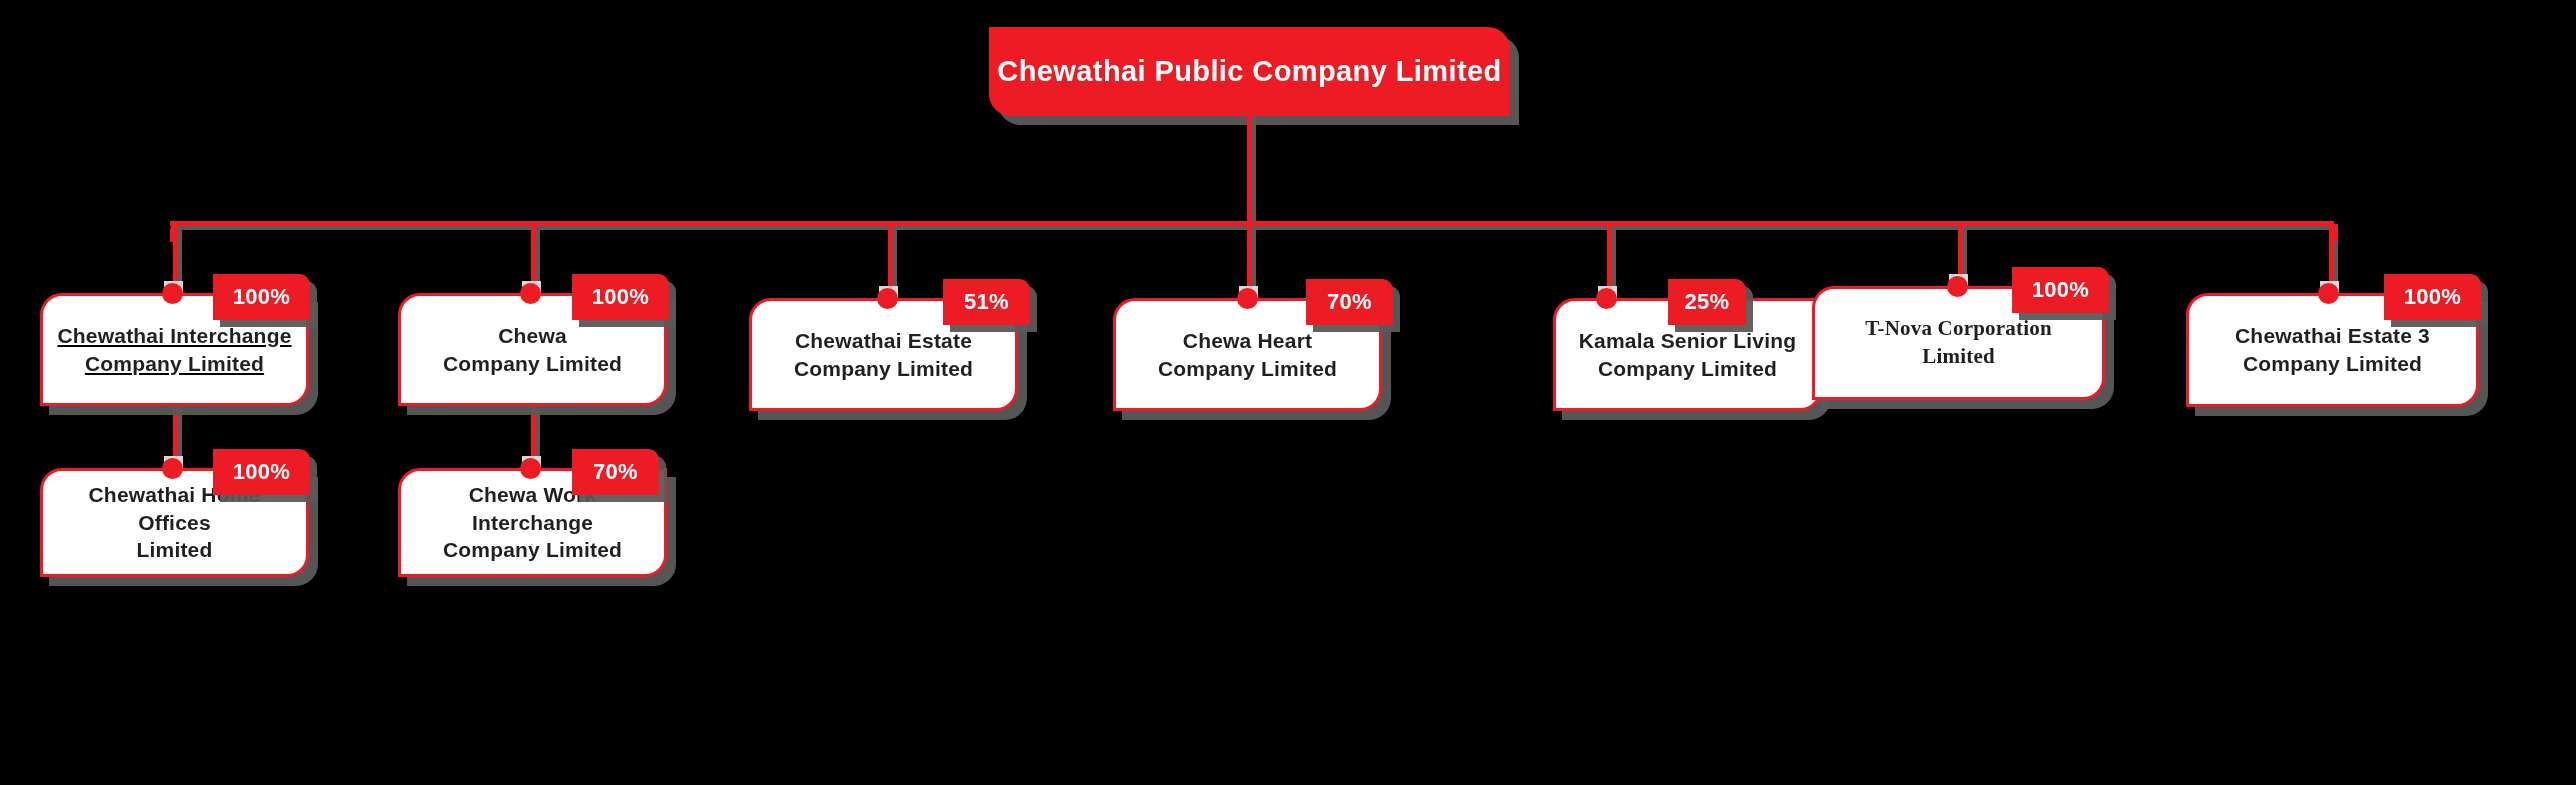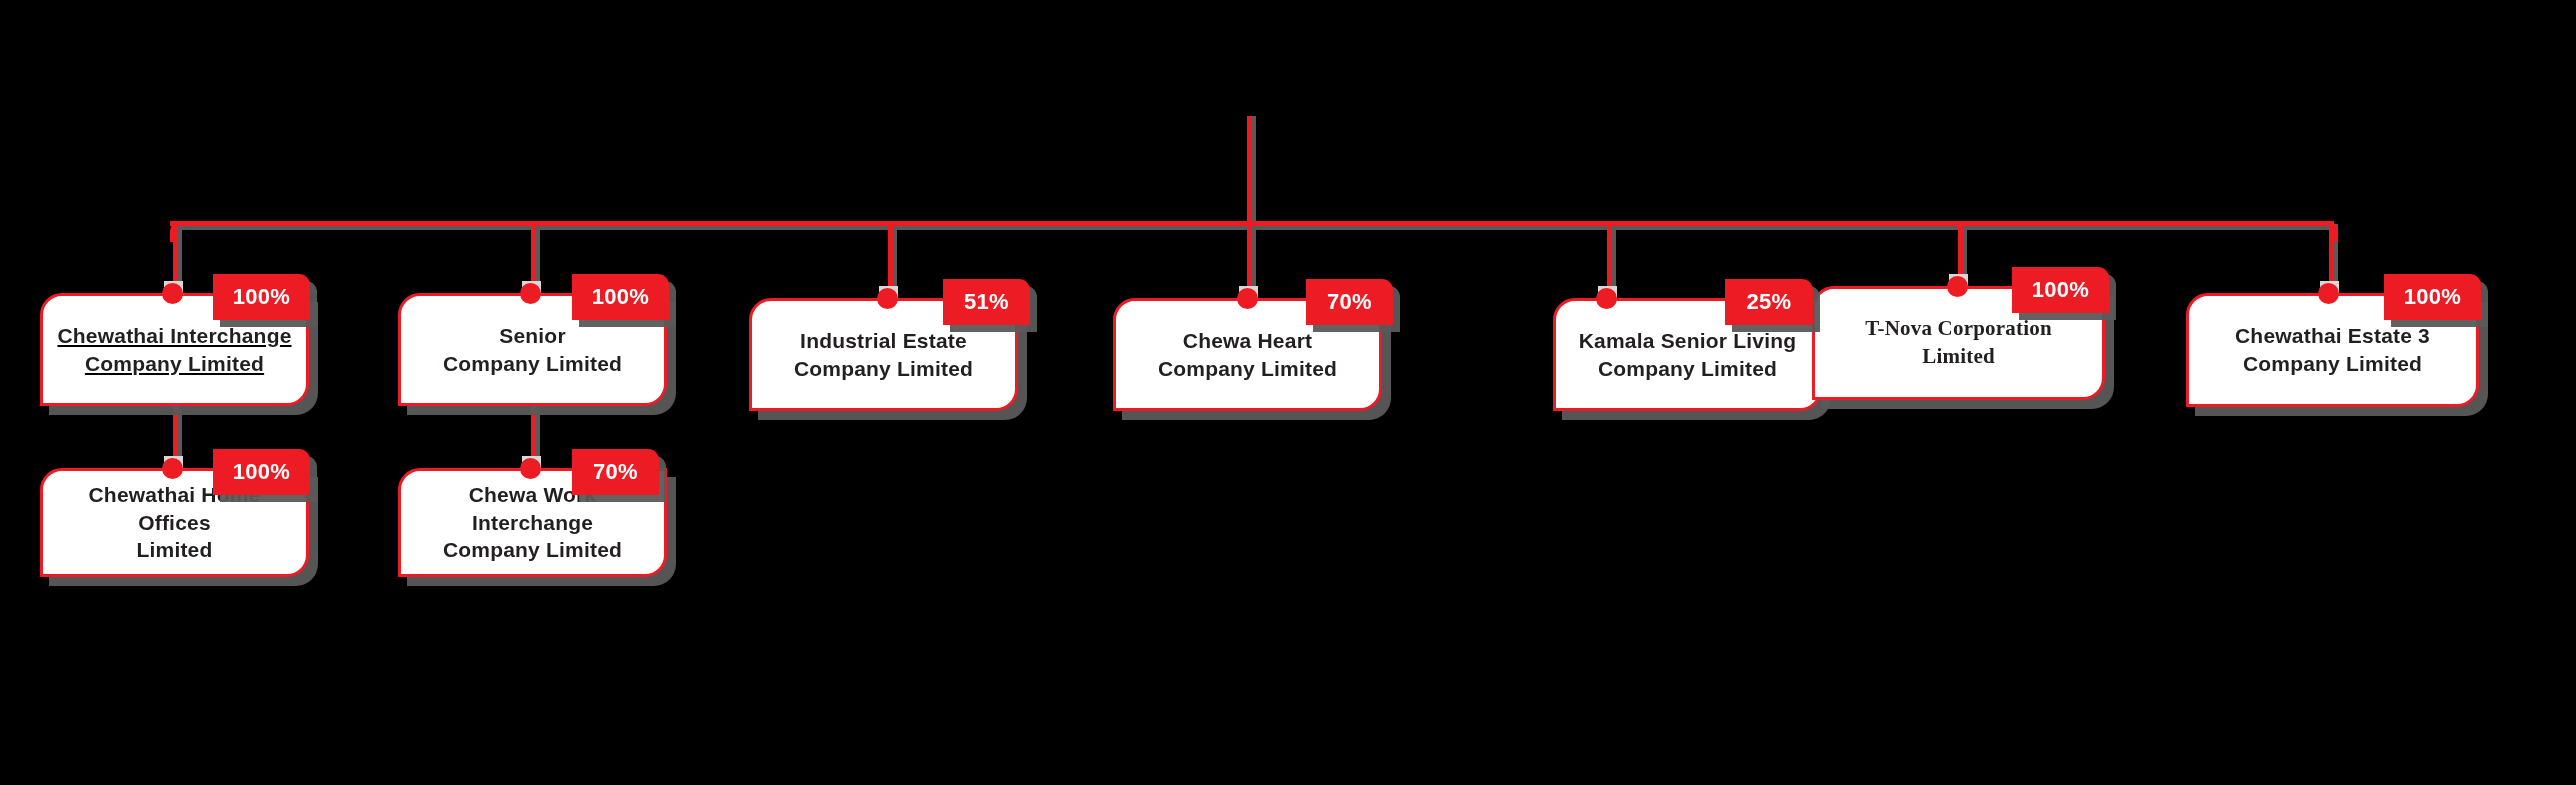--- a/index.html
+++ b/index.html
@@ -104,20 +104,23 @@
     width:19px;height:13px;
     background:#d8d8d8;
     z-index:4;
   }
 </style>
 </head>
 <body>
 
 <div id="chart">
 
+  <div class="root-box" style="left:989px;top:27px;width:521px;height:89px;">
+    <span>Chewathai Public Company Limited</span>
+  </div>
 
   <div class="edge-shadow v" style="left:1250px;top:116px;width:6px;height:105px;"></div>
   <div class="edge v" style="left:1247px;top:116px;height:107px;"></div>
 
   <div class="edge-shadow h" style="left:173px;top:224px;width:2162px;height:6px;"></div>
   <div class="edge h" style="left:170px;top:221px;width:2162px;"></div>
 
   <div class="elbow" style="left:170px;top:221px;width:16px;height:16px;"></div>
   <div class="elbow right" style="left:2317px;top:221px;width:16px;height:16px;"></div>
 
@@ -155,33 +158,33 @@
     </div>
   </div>
   <div class="dot-notch" style="left:164px;top:281px;"></div>
   <div class="dot" style="left:162px;top:283px;"></div>
   <div class="pct" style="left:213px;top:274px;width:97px;height:46px;">
     <span>100%</span>
   </div>
 
   <div class="unit-box" style="left:398px;top:293px;width:269px;height:113px;">
     <div class="unit-label">
-      <span>Senior</span><br>
+      <span>Chewa</span><br>
       <span>Company Limited</span>
     </div>
   </div>
   <div class="dot-notch" style="left:522px;top:281px;"></div>
   <div class="dot" style="left:520px;top:283px;"></div>
   <div class="pct" style="left:572px;top:274px;width:97px;height:46px;">
     <span>100%</span>
   </div>
 
   <div class="unit-box" style="left:749px;top:298px;width:269px;height:113px;">
     <div class="unit-label">
-      <span>Industrial Estate</span><br>
+      <span>Chewathai Estate</span><br>
       <span>Company Limited</span>
     </div>
   </div>
   <div class="dot-notch" style="left:879px;top:286px;"></div>
   <div class="dot" style="left:877px;top:288px;"></div>
   <div class="pct" style="left:943px;top:279px;width:87px;height:46px;">
     <span>51%</span>
   </div>
 
   <div class="unit-box" style="left:1113px;top:298px;width:269px;height:113px;">
@@ -197,21 +200,21 @@
   </div>
 
   <div class="unit-box" style="left:1553px;top:298px;width:269px;height:113px;">
     <div class="unit-label">
       <span>Kamala Senior Living</span><br>
       <span>Company Limited</span>
     </div>
   </div>
   <div class="dot-notch" style="left:1598px;top:286px;"></div>
   <div class="dot" style="left:1596px;top:288px;"></div>
-  <div class="pct" style="left:1725px;top:279px;width:88px;height:46px;">
+  <div class="pct" style="left:1668px;top:279px;width:78px;height:46px;">
     <span>25%</span>
   </div>
 
   <div class="unit-box" style="left:1812px;top:286px;width:293px;height:114px;font-family:Liberation Serif, serif;">
     <div class="unit-label">
       <span>T-Nova Corporation</span><br>
       <span>Limited</span>
     </div>
   </div>
   <div class="dot-notch" style="left:1949px;top:274px;"></div>

